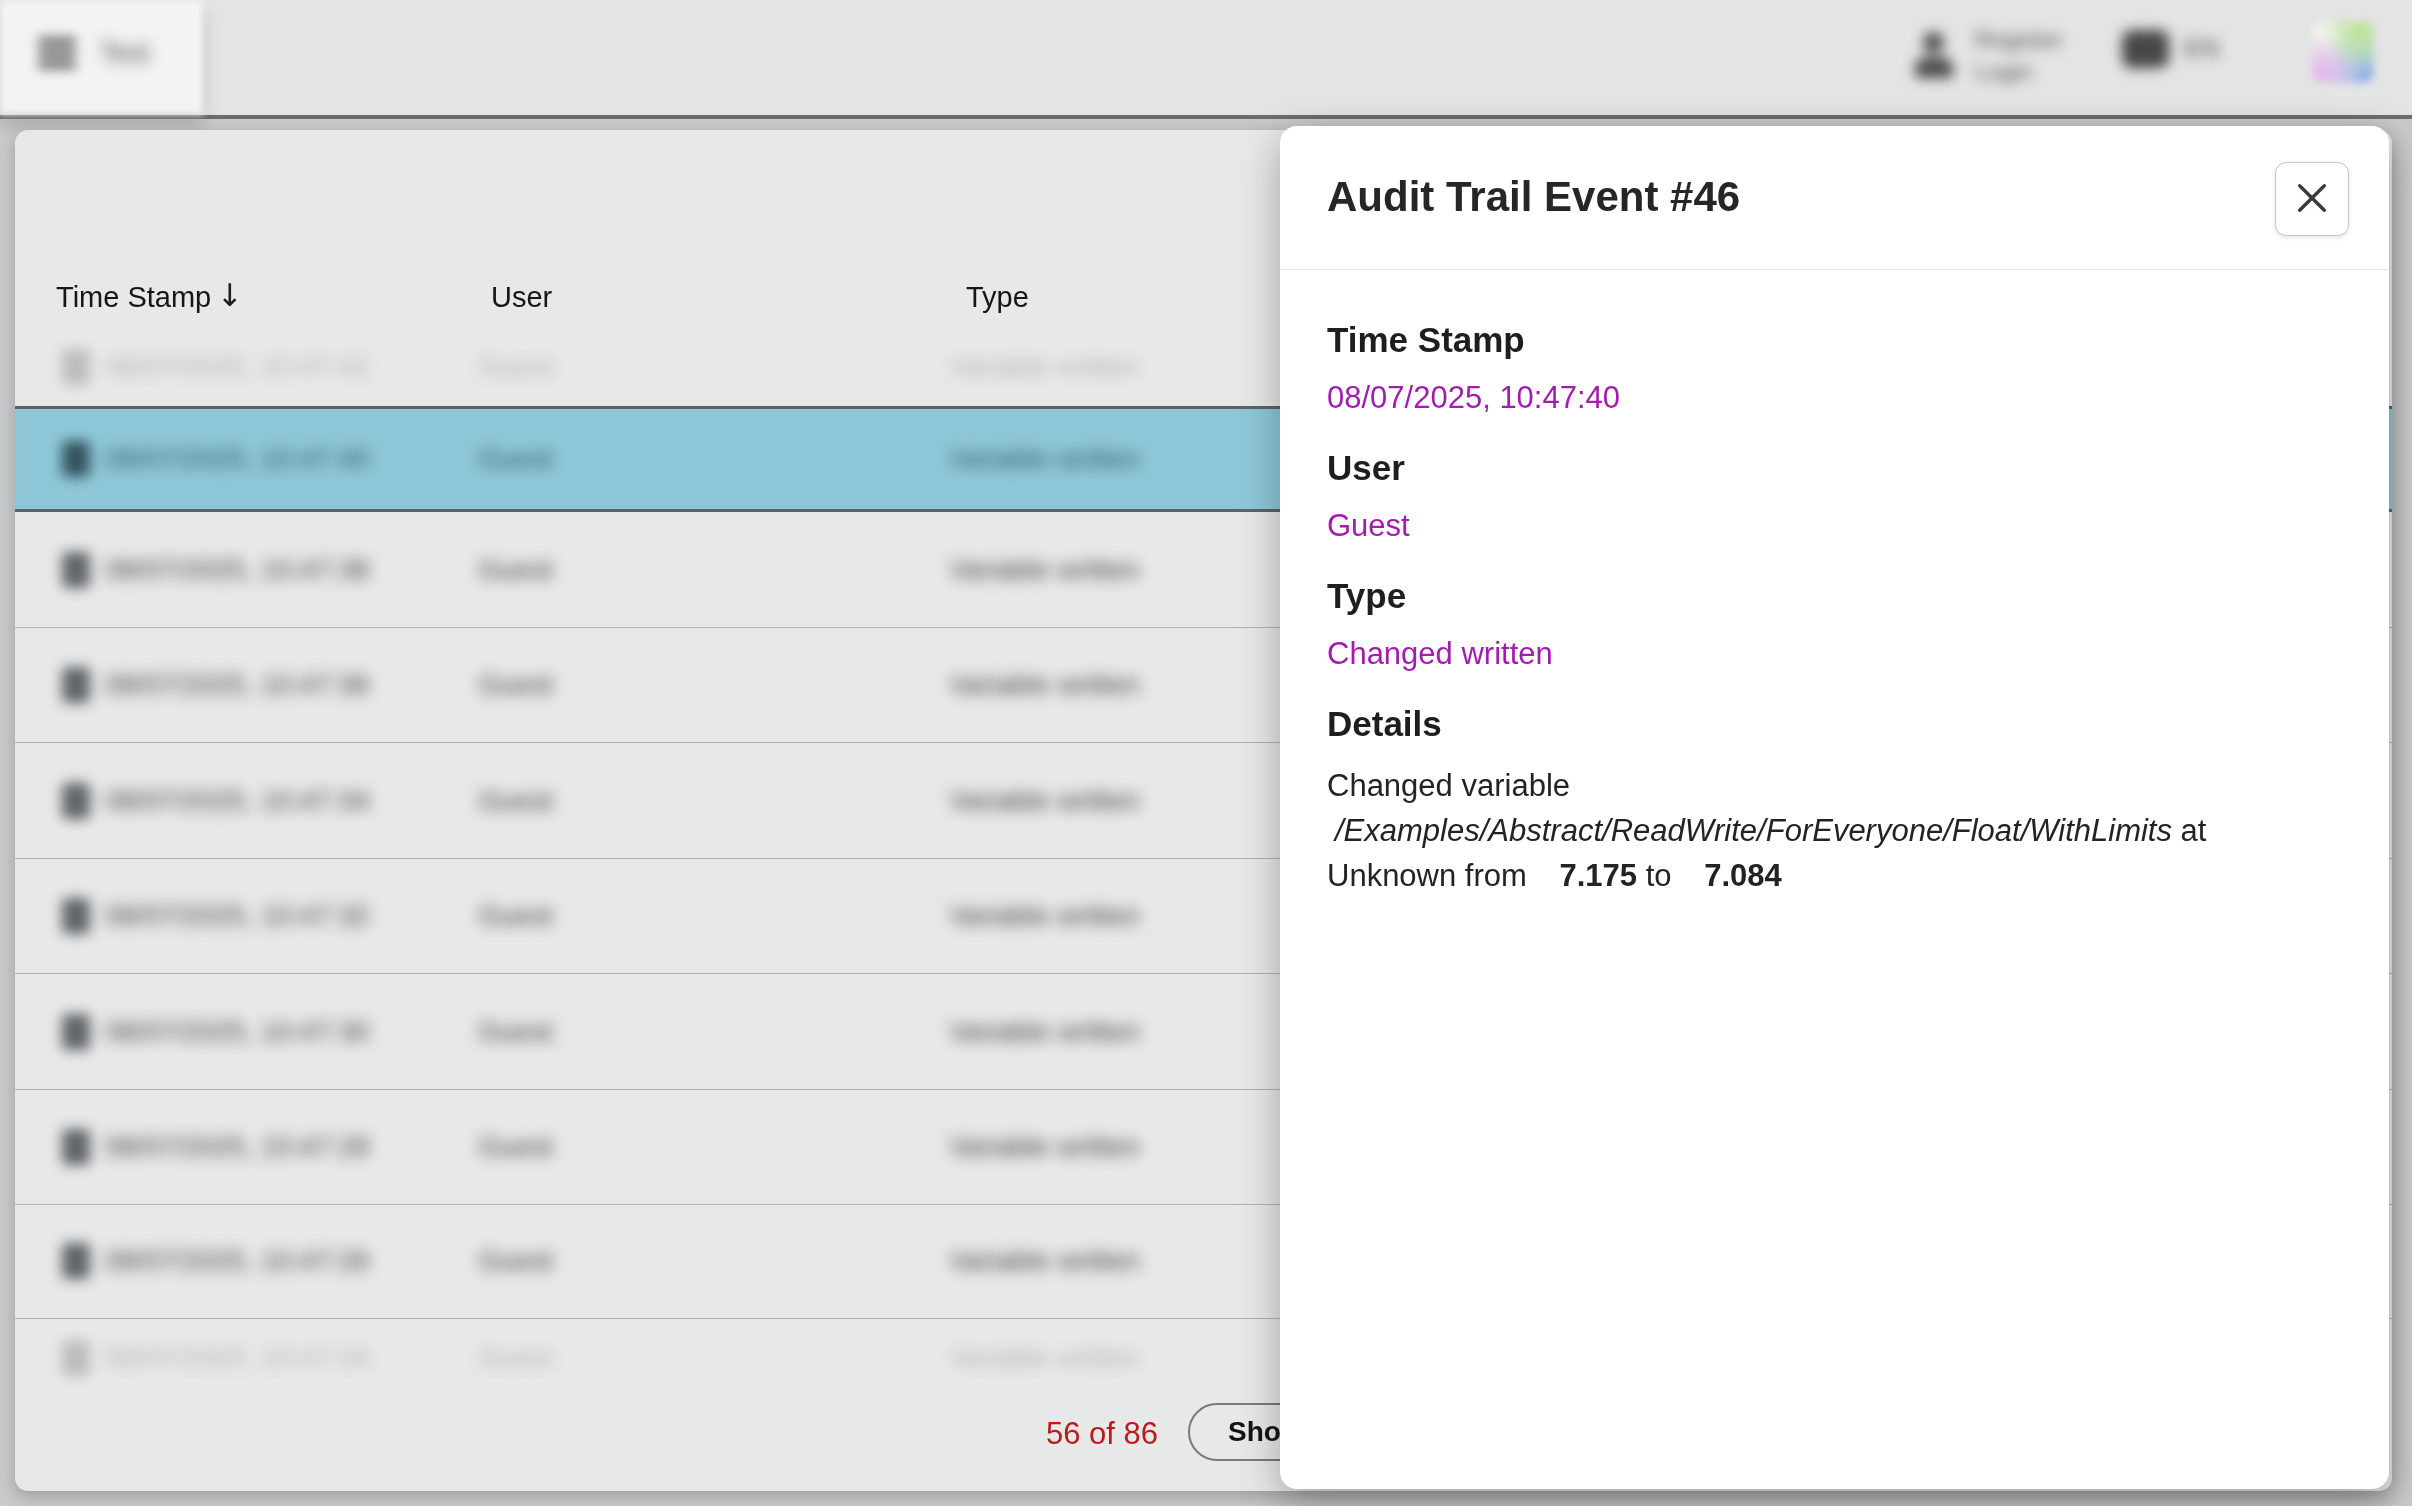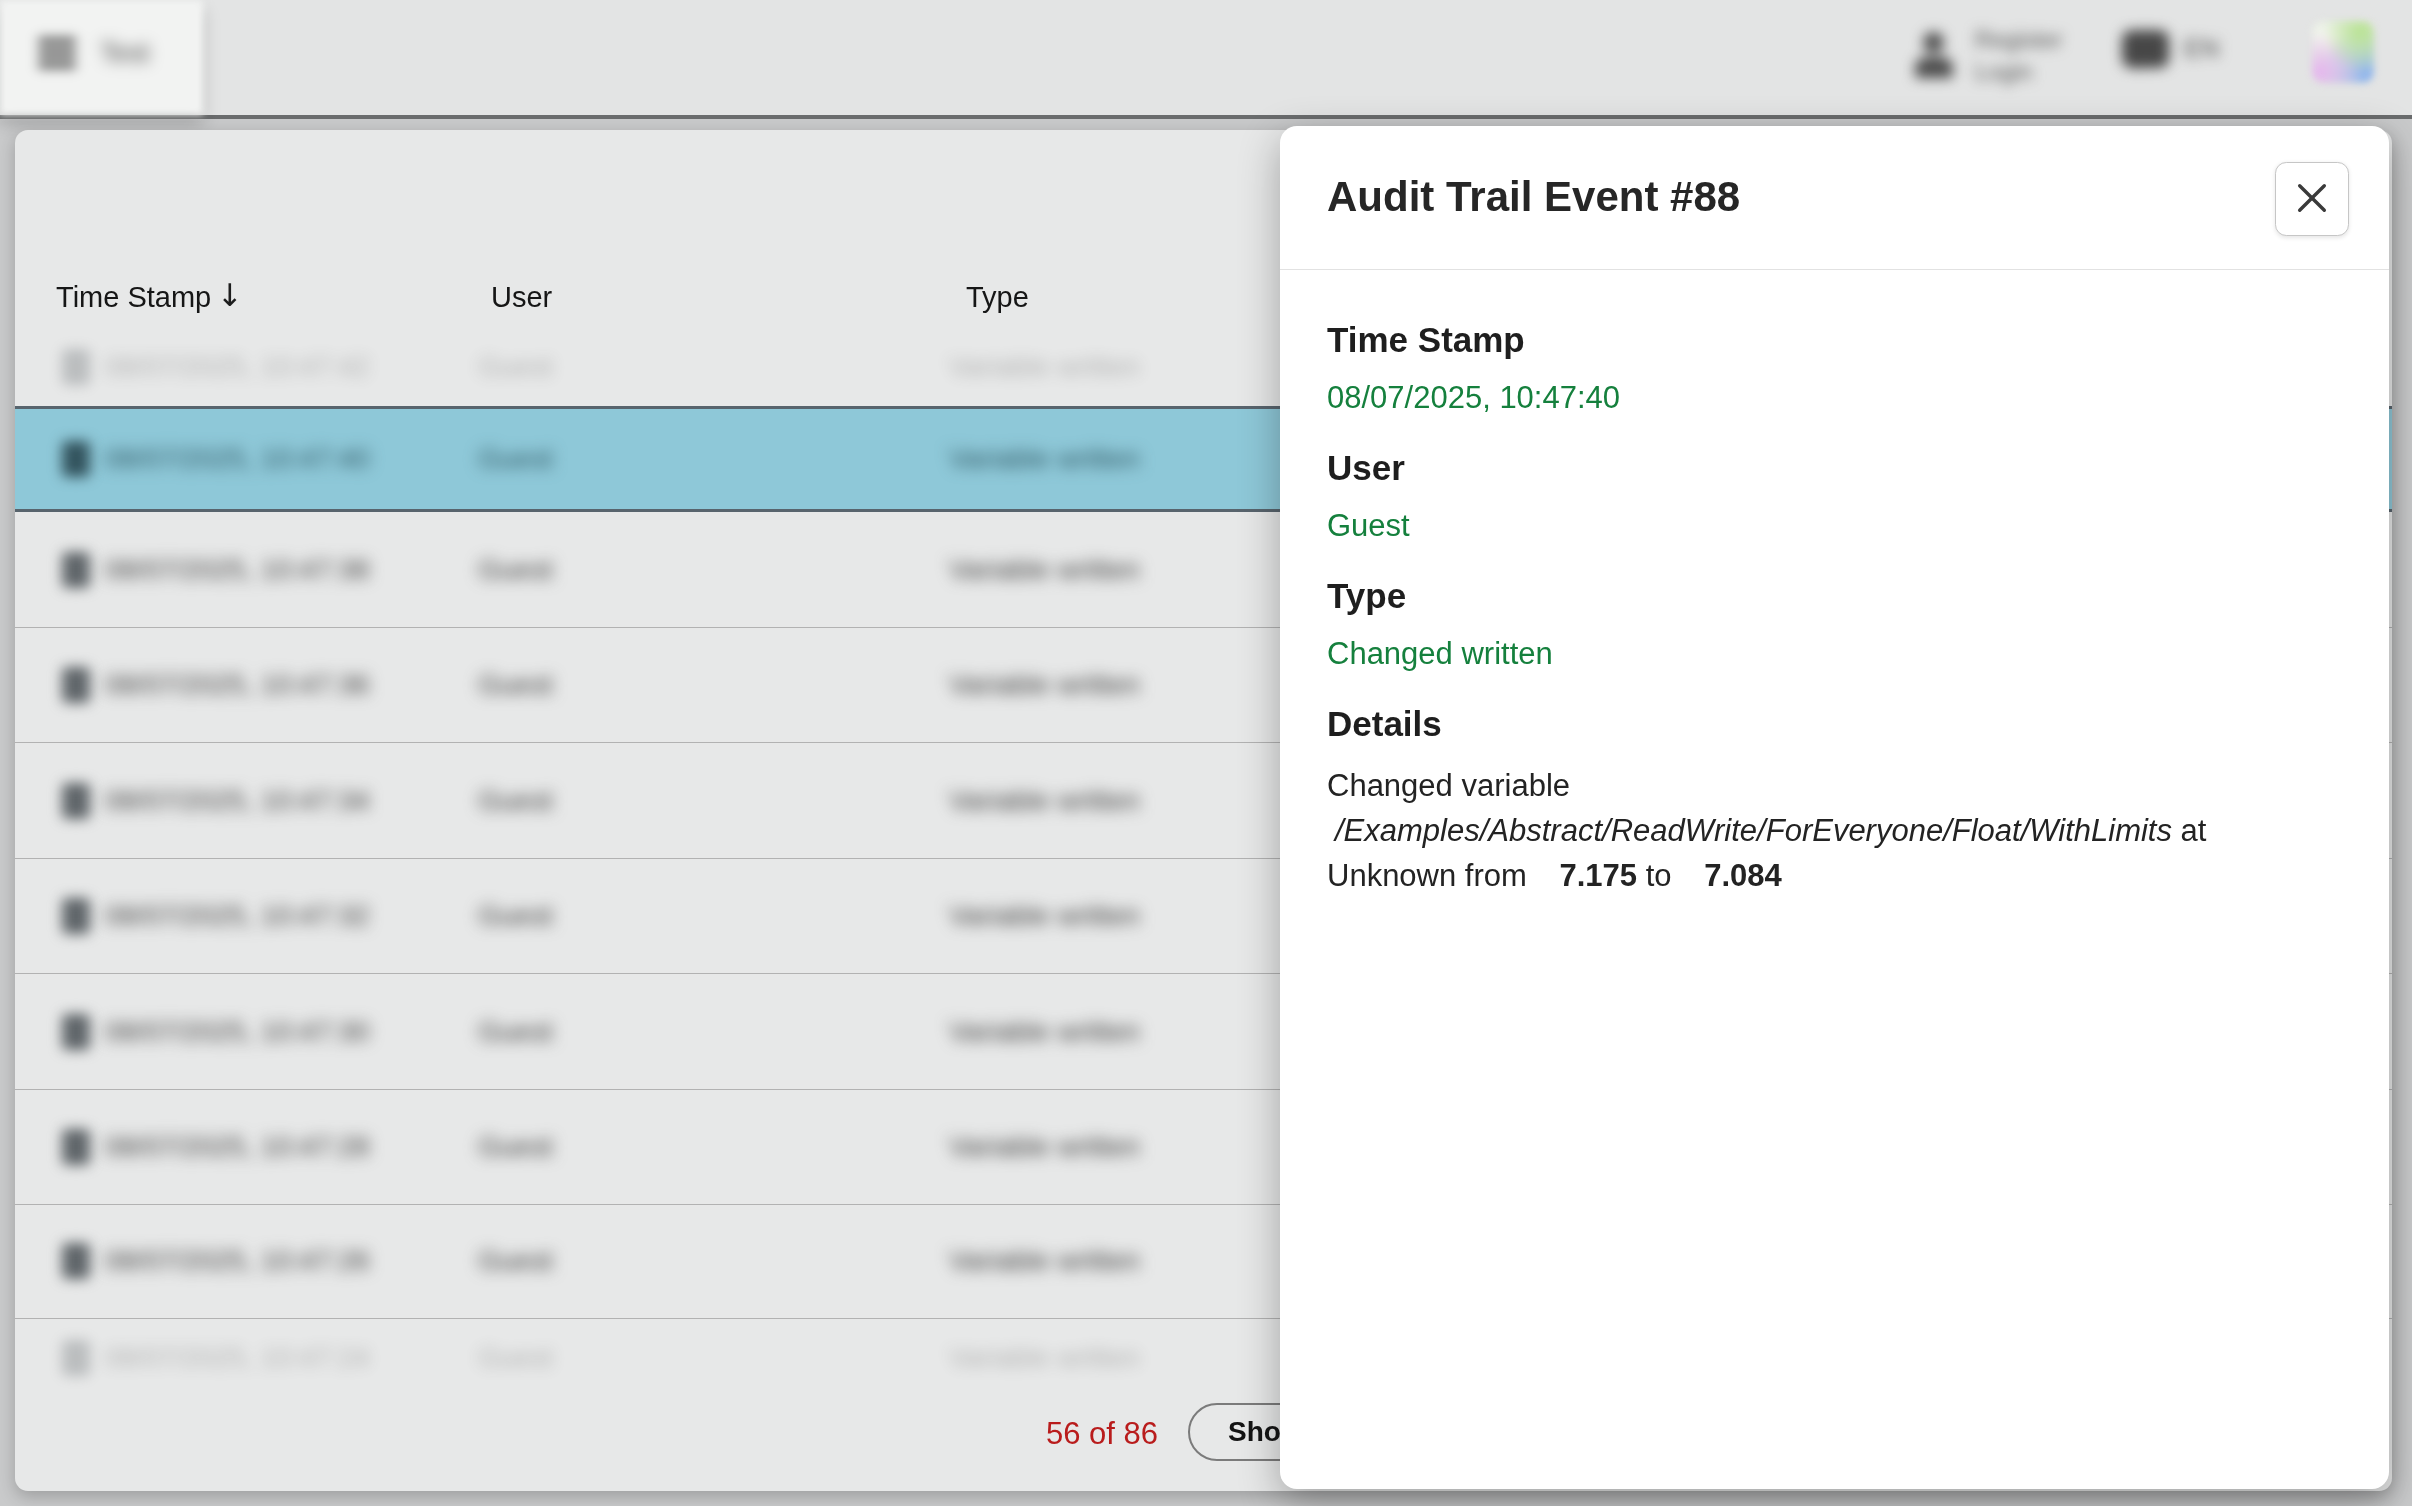--- a/index.html
+++ b/index.html
@@ -107,21 +107,21 @@
     font-size:42px;font-weight:700;color:#262626;margin:0;
   }
   .close-btn{
     position:absolute;right:40px;top:36px;width:74px;height:74px;
     background:#ffffff;border:1.9px solid #c6c6c6;border-radius:11.3px;
     display:flex;align-items:center;justify-content:center;cursor:pointer;
     box-shadow:0 1.9px 4.7px rgba(0,0,0,.10);
   }
   .panel-body{position:absolute;left:47px;top:193px;width:1017px;}
   .sec-h{font-size:35px;font-weight:700;color:#1e1e1e;line-height:41px;margin:0;}
-  .sec-v{font-size:31px;color:#15803d;line-height:38px;margin:19px 0 30px;}
+  .sec-v{font-size:31px;color:#a21caf;line-height:38px;margin:19px 0 30px;}
   .details-p{font-size:31px;color:#232323;line-height:45px;margin:19px 0 0;width:1017px;}
   .details-p em{font-style:italic;margin-left:8px;}
   .details-p strong{font-weight:700;margin-left:24px;}
 </style>
 </head>
 <body>
 
 <div class="stage">
 
   <header class="topbar">
@@ -231,21 +231,21 @@
     </div>
 
     <div class="pagination">
       <span class="page-count">56 of 86</span>
       <button class="show-btn">Show</button>
     </div>
   </section>
 
   <aside class="panel">
     <div class="panel-header">
-      <h1 class="panel-title">Audit Trail Event #88</h1>
+      <h1 class="panel-title">Audit Trail Event #46</h1>
       <button class="close-btn">
         <span>
           <svg width="36" height="36" viewBox="0 0 38 38">
             <line x1="6" y1="6" x2="32" y2="32" stroke="#3a3a3a" stroke-width="3.6" stroke-linecap="round"></line>
             <line x1="32" y1="6" x2="6" y2="32" stroke="#3a3a3a" stroke-width="3.6" stroke-linecap="round"></line>
           </svg>
         </span>
       </button>
     </div>
     <div class="panel-body">

